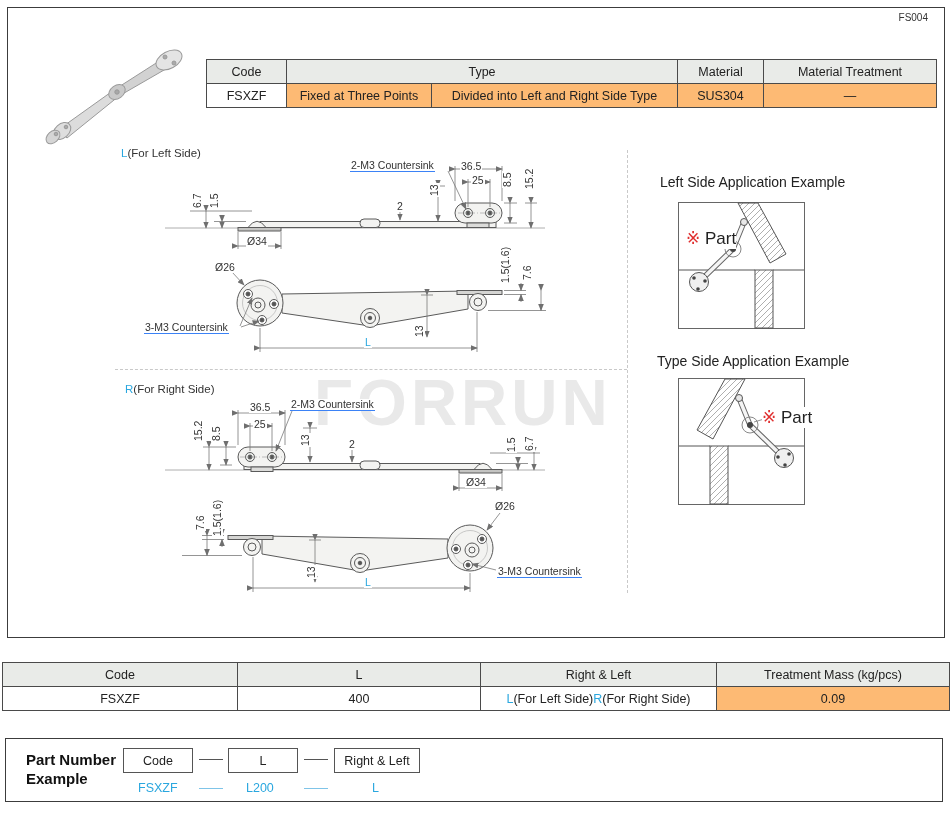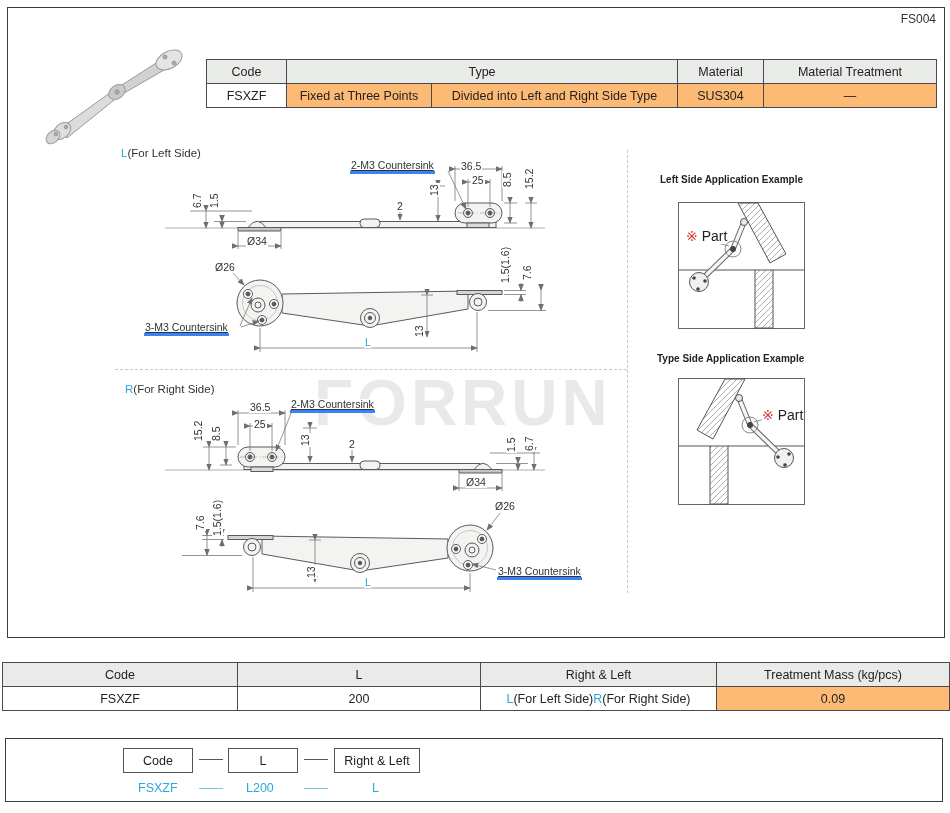--- a/index.html
+++ b/index.html
@@ -1,42 +1,42 @@
 <!DOCTYPE html>
 <html><head>
 <meta charset="utf-8">
 <style>
   html,body{margin:0;padding:0;background:#fff;}
   #page{position:relative;width:950px;height:813px;background:#fff;
         font-family:"Liberation Sans","DejaVu Sans",sans-serif;color:#222;overflow:hidden;}
   
   #mainbox{position:absolute;left:7px;top:7px;width:936px;height:629px;border:1.5px solid #3c3c3c;background:#fff;}
-  #fs-ref{position:absolute;right:14px;top:12px;font-size:12px;color:#333;}
+  #fs-ref{position:absolute;right:22px;top:12px;font-size:10px;color:#333;}
   
   table{border-collapse:collapse;}
   .spec{position:absolute;left:206px;top:59px;}
   .spec td,.spec th, .dim-table td,.dim-table th{border:1px solid #4a4a4a;font-weight:normal;
         font-size:12.5px;text-align:center;padding:0;height:23px;color:#222;}
   .hdr{background:#e9ebe8;}
   .cellblue{background:#fdba74;}
   .blue{color:#2aa7df;}
   
   .dim-table{position:absolute;left:2px;top:662px;}
   
   #watermark{position:absolute;left:314px;top:366px;font-size:64px;font-weight:bold;
              letter-spacing:4px;color:#e9e9e9;z-index:1;}
   
   #drawsvg{position:absolute;left:0;top:0;z-index:2;}
   .sec-label{position:absolute;font-size:11.5px;color:#333;z-index:3;}
-  .ex-title{position:absolute;font-size:10px;color:#222;z-index:3;font-weight:bold;}
+  .ex-title{position:absolute;font-size:14px;color:#222;z-index:3;}
   .dim{position:absolute;font-size:10.5px;color:#333;z-index:3;white-space:nowrap;line-height:11px;background:#fff;padding:0 1px;}
   .dim.rot{transform-origin:0 0;transform:rotate(-90deg);}
-  .dim.und{border-bottom:3px solid #3b82f6;text-decoration:underline;}
+  .dim.und{border-bottom:1px solid #3b82f6;}
   .dim.blue{color:#2aa7df;}
-  .part-mark{position:absolute;font-size:14px;z-index:3;white-space:nowrap;background:#fff;}
+  .part-mark{position:absolute;font-size:17px;z-index:3;white-space:nowrap;background:#fff;}
   .part-mark .star{color:#e03030;}
   
   #hdash{position:absolute;left:115px;top:369px;width:512px;border-top:1px dashed #c9c9c9;z-index:0;}
   #vdash{position:absolute;left:627px;top:150px;height:443px;border-left:1px dashed #c9c9c9;z-index:0;}
   .exbox{position:absolute;z-index:2;}
   
   #pn-box{position:absolute;left:5px;top:738px;width:938px;height:64px;border:1.5px solid #3c3c3c;box-sizing:border-box;}
   #pn-inner{position:relative;width:100%;height:100%;}
   #pn-title{position:absolute;left:20px;top:11px;font-size:15px;font-weight:bold;line-height:19px;color:#111;}
   .pn-code-box{position:absolute;top:9px;height:23px;border:1px solid #555;display:flex;
@@ -338,29 +338,33 @@
   <table class="dim-table">
     <tbody>
         <tr>
       <th class="hdr" style="width:234px">Code</th>
       <th class="hdr" style="width:242px">L</th>
       <th class="hdr" style="width:235px">Right &amp; Left</th>
       <th class="hdr" style="width:232px">Treatment Mass (kg/pcs)</th>
     </tr>
     <tr>
       <td class="blue">FSXZF</td>
-      <td class="blue">200</td>
+      <td class="blue">400</td>
       <td><span class="blue">L</span><span>(For Left Side)</span><span class="blue">R</span><span>(For Right Side)</span></td>
       <td class="cellblue">0.09</td>
     </tr>
   </tbody>
     </table>
 
   <div id="pn-box">
       <div id="pn-inner">
+    <div id="pn-title">
+      <div>Part Number</div>
+      <div>Example</div>
+    </div>
     <div class="pn-code-box" style="left:117px;width:68px">Code</div>
     <div class="dashline" style="left:193px"></div>
     <div class="pn-code-box" style="left:222px;width:68px">L</div>
     <div class="dashline" style="left:298px"></div>
     <div class="pn-code-box" style="left:328px;width:84px">Right &amp; Left</div>
     <div class="pn-val" style="left:132px">FSXZF</div>
     <div class="dashline bluedash" style="left:193px"></div>
     <div class="pn-val" style="left:240px">L200</div>
     <div class="dashline bluedash" style="left:298px"></div>
     <div class="pn-val" style="left:366px">L</div>

